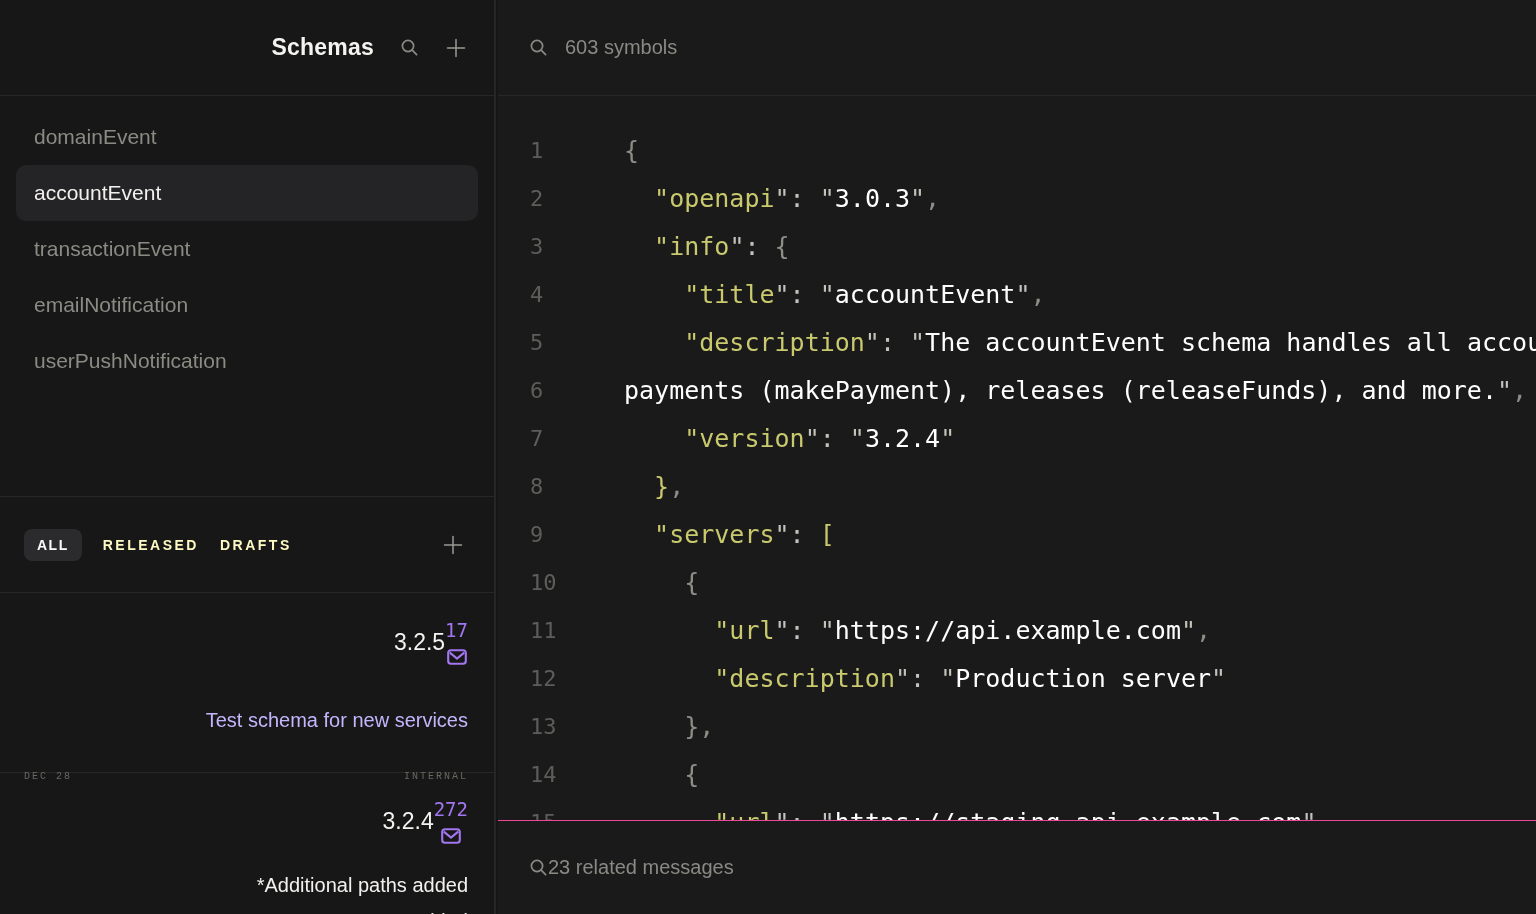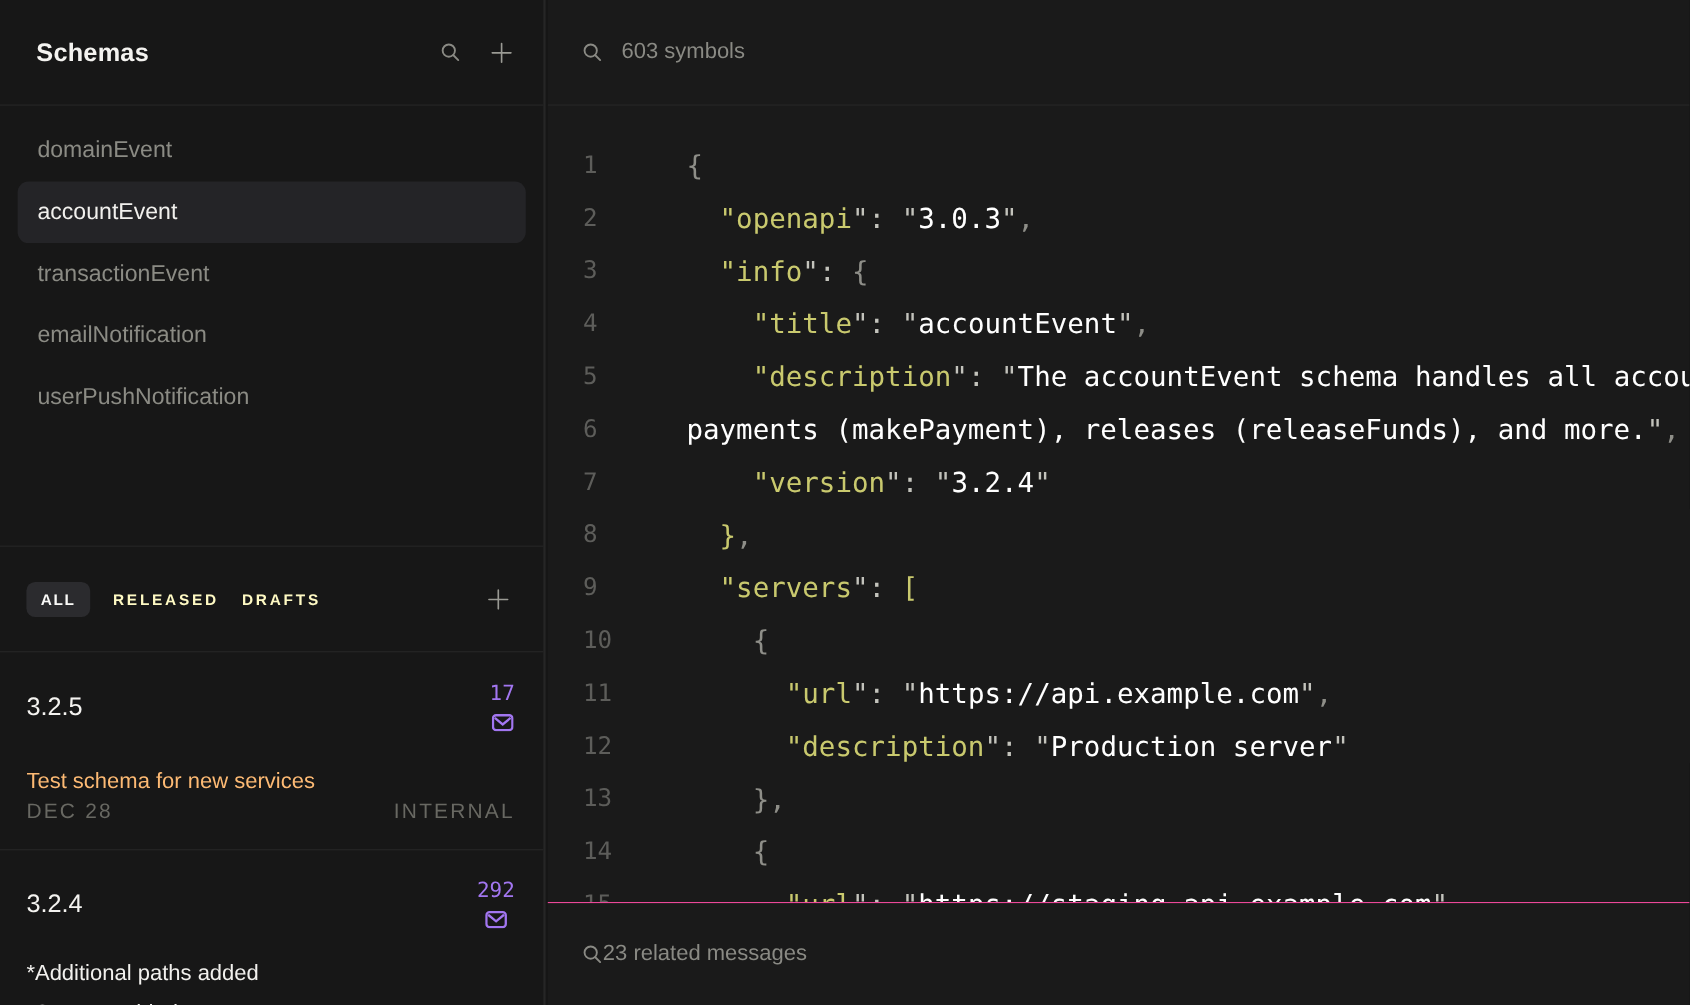--- a/index.html
+++ b/index.html
@@ -6,21 +6,21 @@
   html,body { width:1536px; height:914px; overflow:hidden; }
   body {
     background:#161616;
     font-family:"Liberation Sans","DejaVu Sans",sans-serif;
     color:#eceae6;
     position:relative;
   }
   
   .sidebar {
     position:absolute; left:0; top:0; width:496px; height:914px;
-    background:#171717; border-right:2px solid #262626;
+    background:#171717; border-right:2px solid #262626;text-align:right;
   }
   .sidebar-header {
     height:96px; border-bottom:1px solid #272727;
     display:flex; align-items:center; padding:0 27px 0 33px;
   }
   .sidebar-title { flex:1; font-size:23px; font-weight:bold; color:#f4f3f0; letter-spacing:.2px; }
   .icon-btn { display:flex; align-items:center; justify-content:center; cursor:pointer; }
   .sidebar-header .icon-btn { margin-left:26px; }
   .schema-list { padding:13px 16px 0 16px; }
   .schema-item {
@@ -41,33 +41,33 @@
   }
   .tab.selected {
     background:#2b2b2e; color:#fafaf8; border-radius:8px;
     padding:8px 13px; letter-spacing:1.5px;
   }
   .tabs-row .icon-btn { margin-left:auto; }
   
   .version-list { position:absolute; top:594px; left:0; width:100%; bottom:0; overflow:hidden; }
   .version-card { padding:25px 26px 0 24px; cursor:pointer; }
   .version-card.bordered { height:179px; border-bottom:1px solid #272727; }
-  .vc-head { display:flex; align-items:center;gap:20px; }
+  .vc-head { display:flex; align-items:center; }
   .vc-version { flex:1; font-size:23px; color:#f4f3f0; }
   .vc-badge {
     display:flex; align-items:center; gap:8px;
     font-family:"DejaVu Sans Mono","Liberation Mono",monospace;
     font-size:19px; color:#a276f0; cursor:pointer;flex-direction:column;
   }
-  .vc-desc { margin-top:27px; font-size:20px; line-height:36px; color:#fdba74; }
+  .vc-desc { margin-top:37px; font-size:20px; line-height:36px; color:#c4b5fd; }
   .version-card.bright .vc-desc { color:#f2f1ee; margin-top:23px; }
   .vc-meta {
-    display:flex; justify-content:space-between;
-    font-family:Liberation Sans, sans-serif;
-    font-size:19px; letter-spacing:2px; color:#686862;
+    margin-top:33px; display:flex; justify-content:space-between;
+    font-family:Liberation Mono, monospace;
+    font-size:10px; letter-spacing:2px; color:#686862;
   }
   
   .editor { position:absolute; left:498px; top:0; right:0; bottom:0; background:#1a1a1a; }
   .editor-header {
     height:96px; border-bottom:1px solid #272727;
     display:flex; align-items:center; gap:17px; padding-left:31px;
     font-size:20px; color:#8a8a84;text-align:center;
   }
   .code-area {
     position:absolute; top:96px; left:0; right:0; bottom:94px;
@@ -161,21 +161,21 @@
         </div>
         <div class="vc-meta">
           <span>DEC 28</span>
           <span>INTERNAL</span>
         </div>
       </div>
       <div class="version-card bright">
         <div class="vc-head">
           <div class="vc-version">3.2.4</div>
           <div class="vc-badge">
-            <span>292</span>
+            <span>272</span>
             <svg width="20" height="16" viewBox="0 0 20 16" fill="none">
               <rect x="1.2" y="1.2" width="17.6" height="13.6" rx="2.8" stroke="#a276f0" stroke-width="2.1"></rect>
               <path d="M2.8 3.6 L10 9.6 L17.2 3.6" stroke="#a276f0" stroke-width="2.1" fill="none"></path>
             </svg>
           </div>
         </div>
         <div class="vc-desc">
           <div>*Additional paths added</div>
           <div>*Servers added</div>
         </div>

